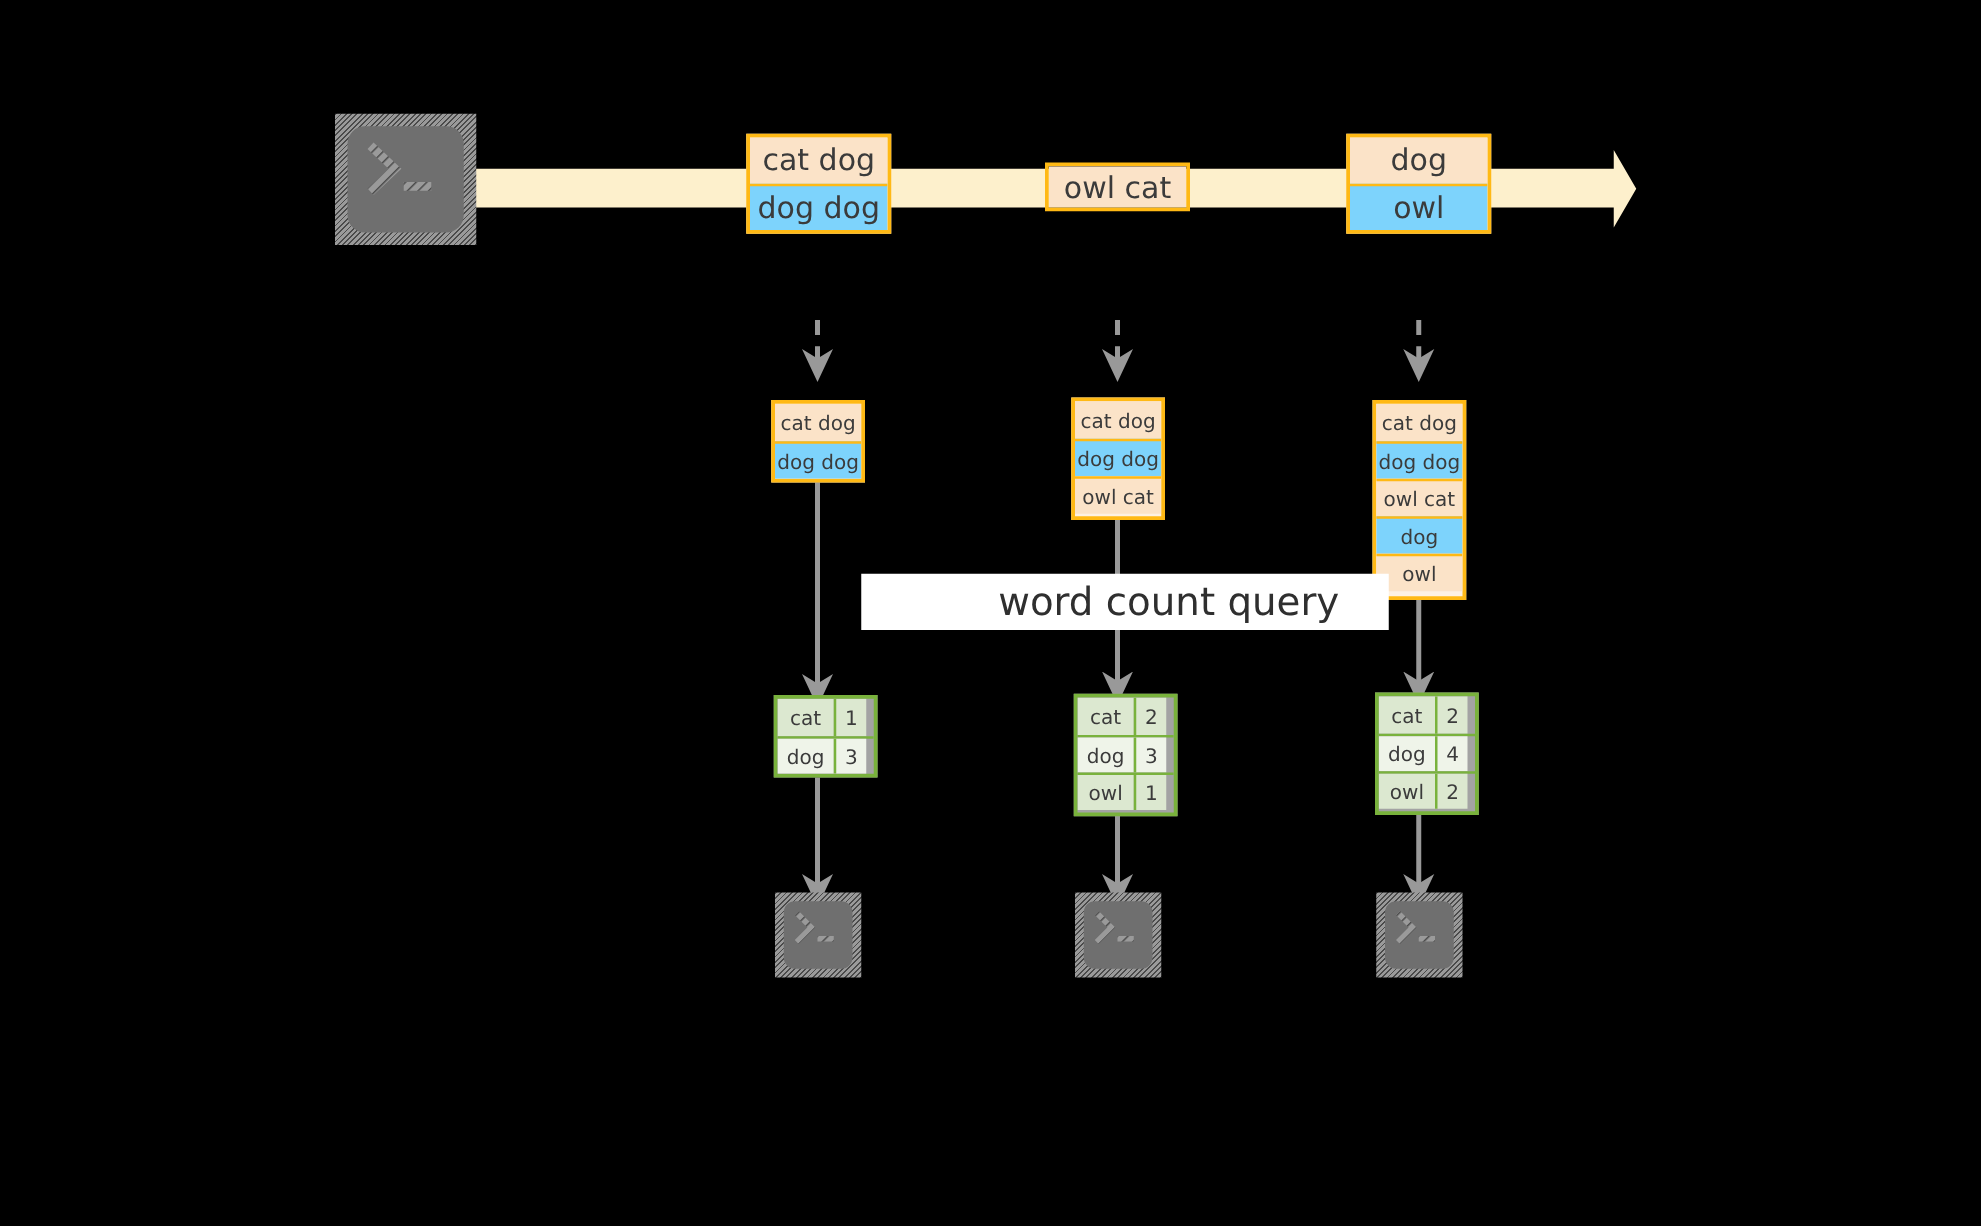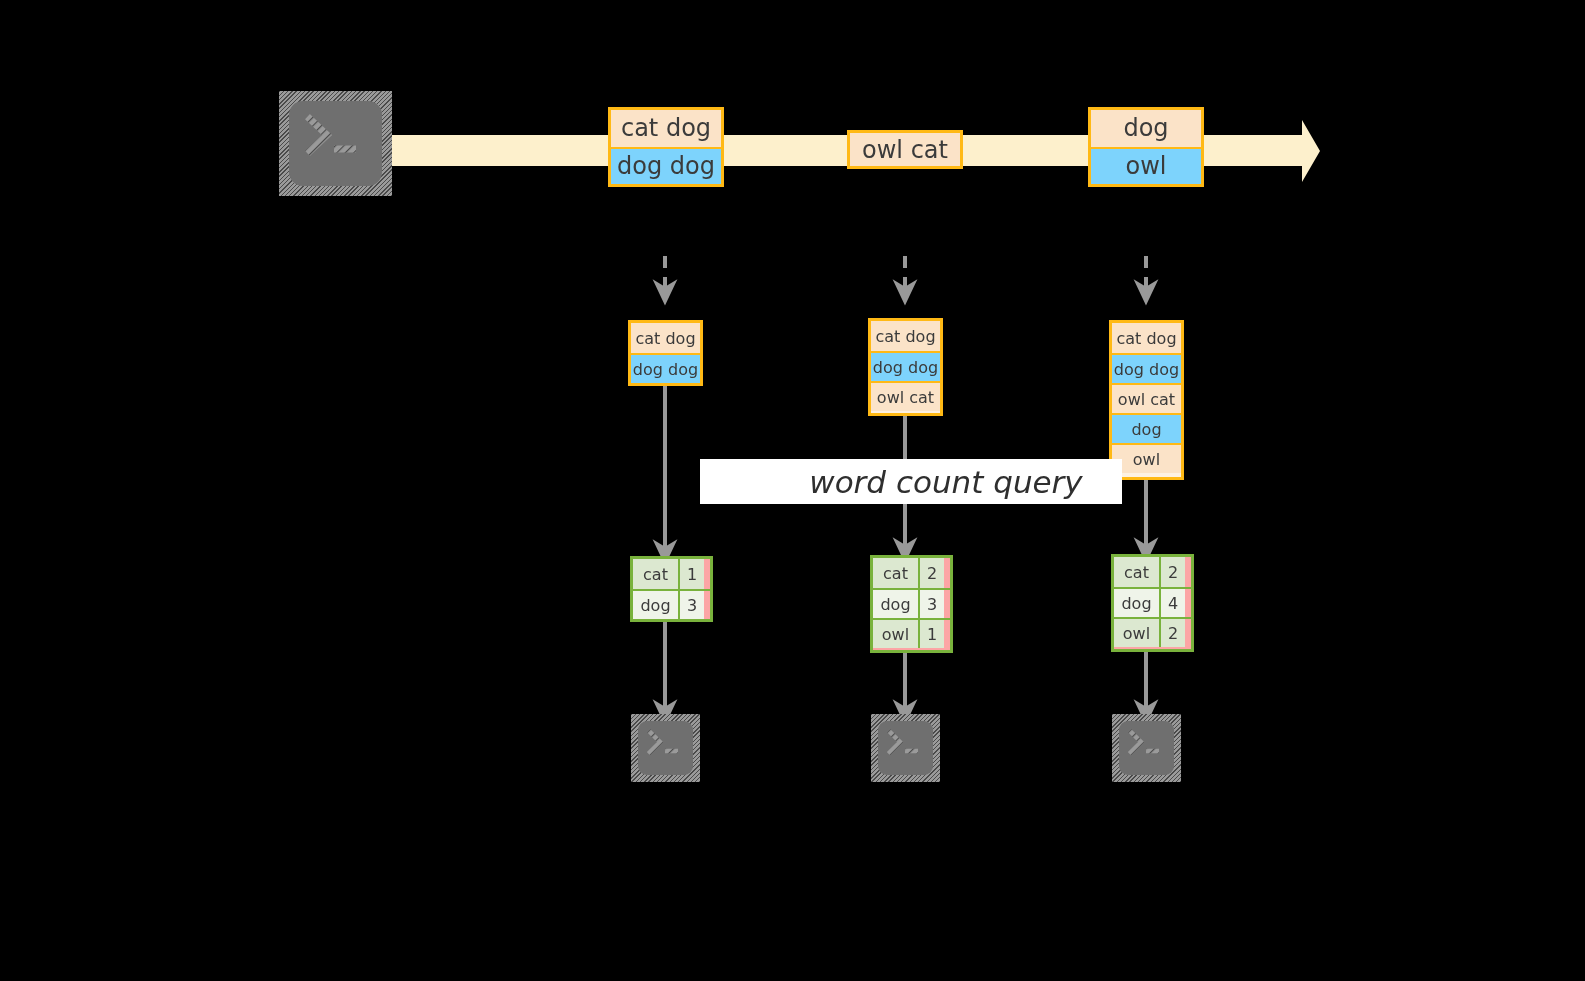--- a/index.html
+++ b/index.html
@@ -9,21 +9,21 @@
   }
   body {
     width: 1585px;
     height: 981px;
     position: relative;
     overflow: hidden;
     font-family: "DejaVu Sans", sans-serif;
   }
   .stage {
     position: absolute;
-    left: 12px; top: 0;
+    left: 1px; top: 0;
     width: 1351px;
     height: 981px;
   }
   svg.layer {
     position: absolute;
     left: 0; top: 0;
     width: 1585px;
     height: 981px;
     overflow: visible;
   }
@@ -80,21 +80,21 @@
 
   
   .msgbox.big .cell { font-size: 24px; height: 39px; }
   .msgbox.small .cell { font-size: 16px; height: 30px; }
 
   
   .table {
     position: absolute;
     box-sizing: border-box;
     border: 3px solid #79B23C;
-    background: #fca5a5;
+    background: #a3a3a3;
     display: flex;
     flex-direction: column;
     overflow: hidden;
   }
   .table .trow {
     display: flex;
     box-sizing: border-box;
     height: 30px;
   }
   .table .trow + .trow {
@@ -203,21 +203,21 @@
   </div>
 
   <div class="msgbox small" style="left:1097px; top:320px; width:75px; height:160px;">
     <div class="cell dark">cat dog</div>
     <div class="cell light">dog dog</div>
     <div class="cell dark">owl cat</div>
     <div class="cell light">dog</div>
     <div class="cell dark">owl</div>
   </div>
 
-  <div class="banner" style="left:688px; top:459px; width:422px; height:45px;font-style:italic;">
+  <div class="banner" style="left:688px; top:459px; width:422px; height:45px;">
     <span>word count query</span>
   </div>
 
   <div class="table" style="left:618px; top:556px; width:83px; height:66px;">
     <div class="trow dark">
       <div class="tkey">cat</div>
       <div class="tval">1</div>
     </div>
     <div class="trow light">
       <div class="tkey">dog</div>

